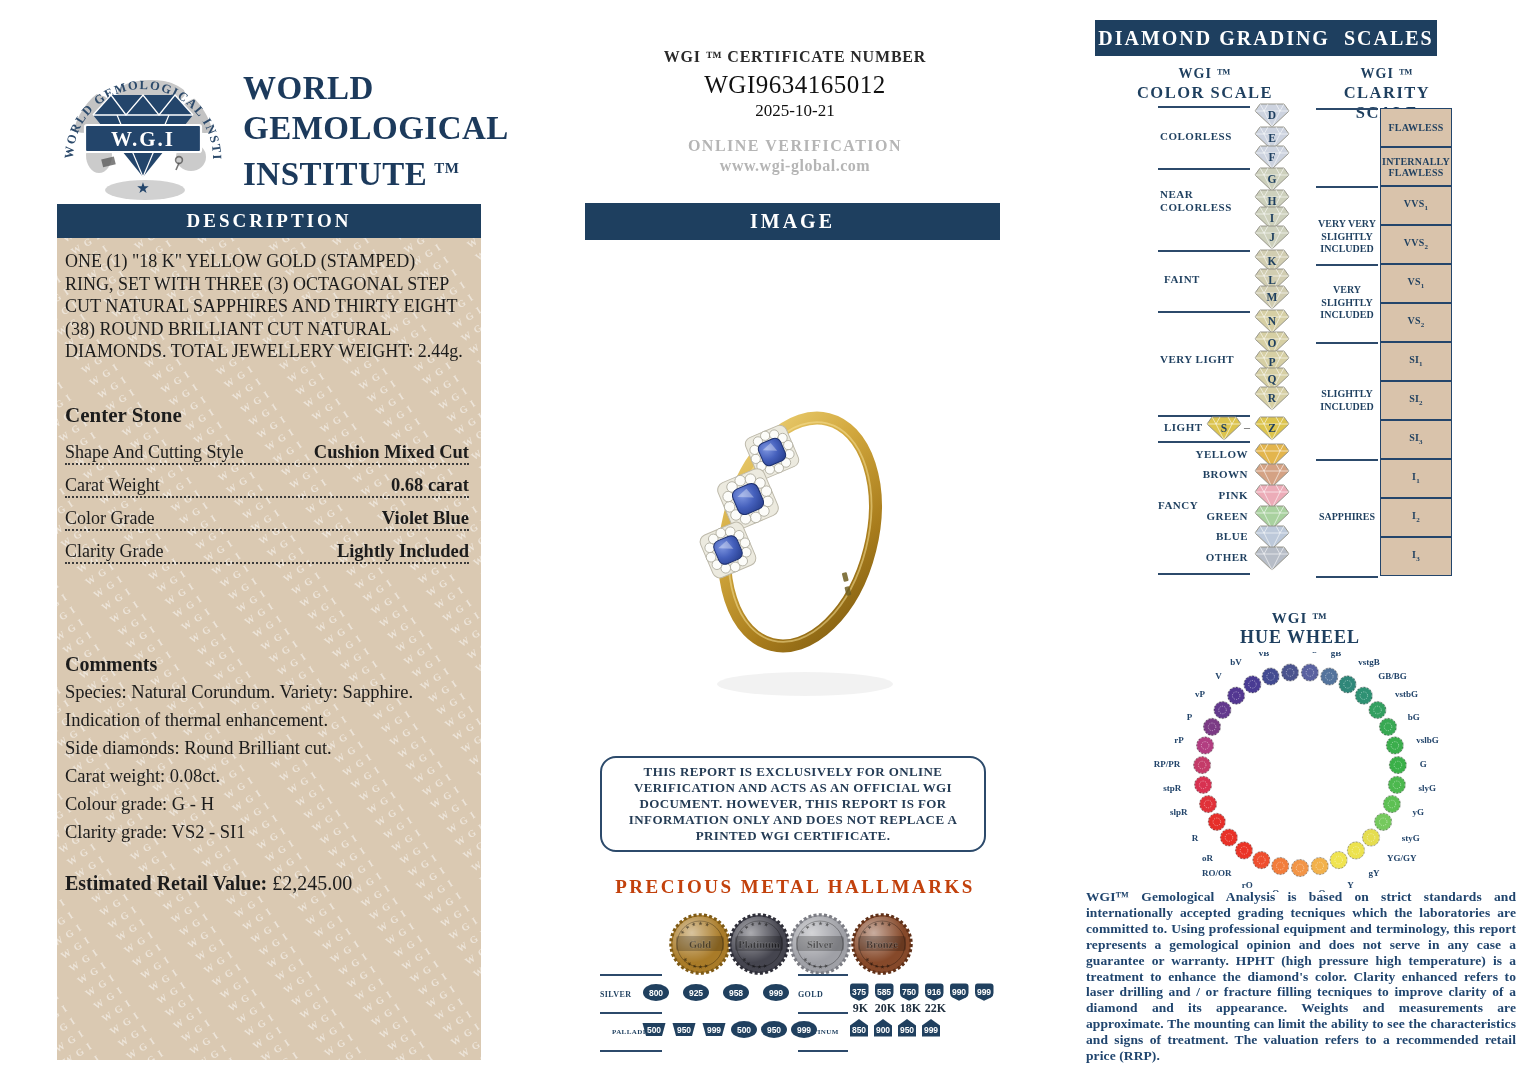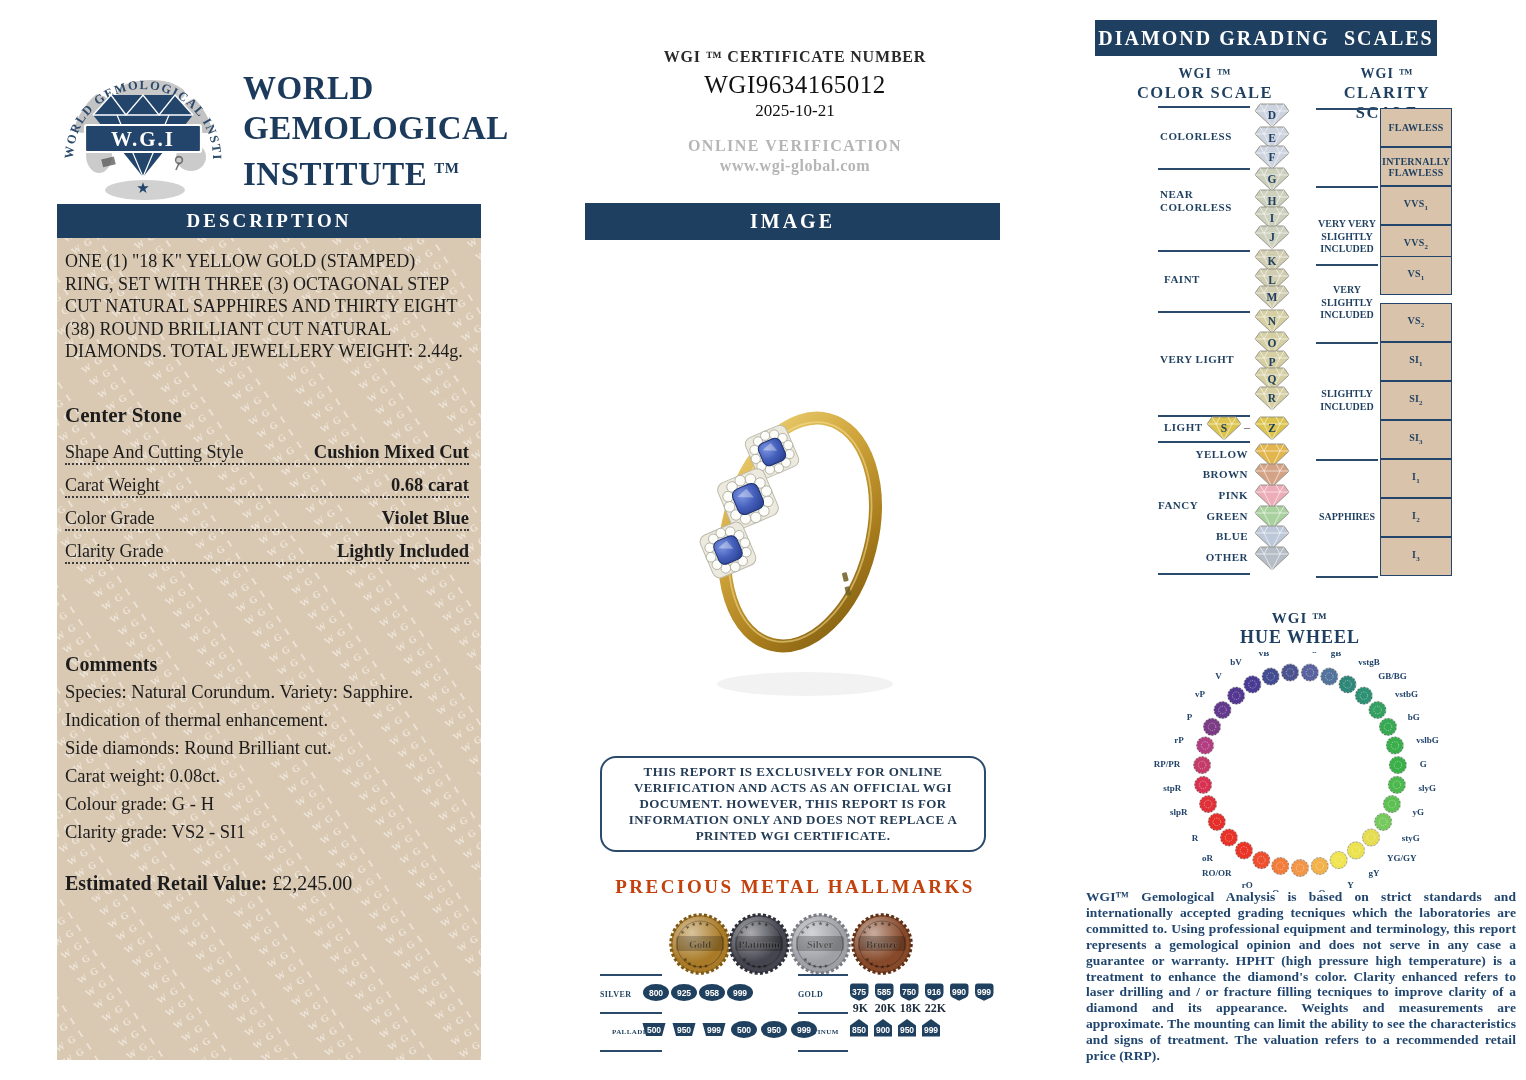--- a/index.html
+++ b/index.html
@@ -310,21 +310,21 @@
       </div>
     </div>
   <div class="abs metal-col" style="left:798px;top:974px;width:50px" id="right-metal-col">
       <div class="metal-row">
         <span>GOLD</span>
       </div>
       <div class="metal-row">
         <span style="font-size: 7px;">PLATINUM</span>
       </div>
     </div>
-  <div class="abs badge-row" style="left:642px;top:983px;gap:0" id="silver-badges">
+  <div class="abs badge-row" style="left:642px;top:983px;gap:12px" id="silver-badges">
       <svg viewBox="0 0 28 19" width="28" height="19">
         <ellipse cx="14" cy="9.5" rx="13" ry="8.5" fill="#20405f"></ellipse>
         <text x="14" y="12.7" text-anchor="middle" font-size="8.5" font-weight="bold" fill="#ffffff" font-family="&quot;Liberation Sans&quot;,sans-serif">800</text>
       </svg>
       <svg viewBox="0 0 28 19" width="28" height="19">
         <ellipse cx="14" cy="9.5" rx="13" ry="8.5" fill="#20405f"></ellipse>
         <text x="14" y="12.7" text-anchor="middle" font-size="8.5" font-weight="bold" fill="#ffffff" font-family="&quot;Liberation Sans&quot;,sans-serif">925</text>
       </svg>
       <svg viewBox="0 0 28 19" width="28" height="19">
         <ellipse cx="14" cy="9.5" rx="13" ry="8.5" fill="#20405f"></ellipse>
@@ -706,21 +706,21 @@
       </div>
       <div class="cl-box" style="top: 47px;">
         <span>INTERNALLY FLAWLESS</span>
       </div>
       <div class="cl-box" style="top: 86px;">
         <span>VVS<sub>1</sub></span>
       </div>
       <div class="cl-box" style="top: 125px;">
         <span>VVS<sub>2</sub></span>
       </div>
-      <div class="cl-box" style="top: 156px;">
+      <div class="cl-box" style="top: 164px;">
         <span>VS<sub>1</sub></span>
       </div>
       <div class="cl-box" style="top: 203px;">
         <span>VS<sub>2</sub></span>
       </div>
       <div class="cl-box" style="top: 242px;">
         <span>SI<sub>1</sub></span>
       </div>
       <div class="cl-box" style="top: 281px;">
         <span>SI<sub>2</sub></span>

